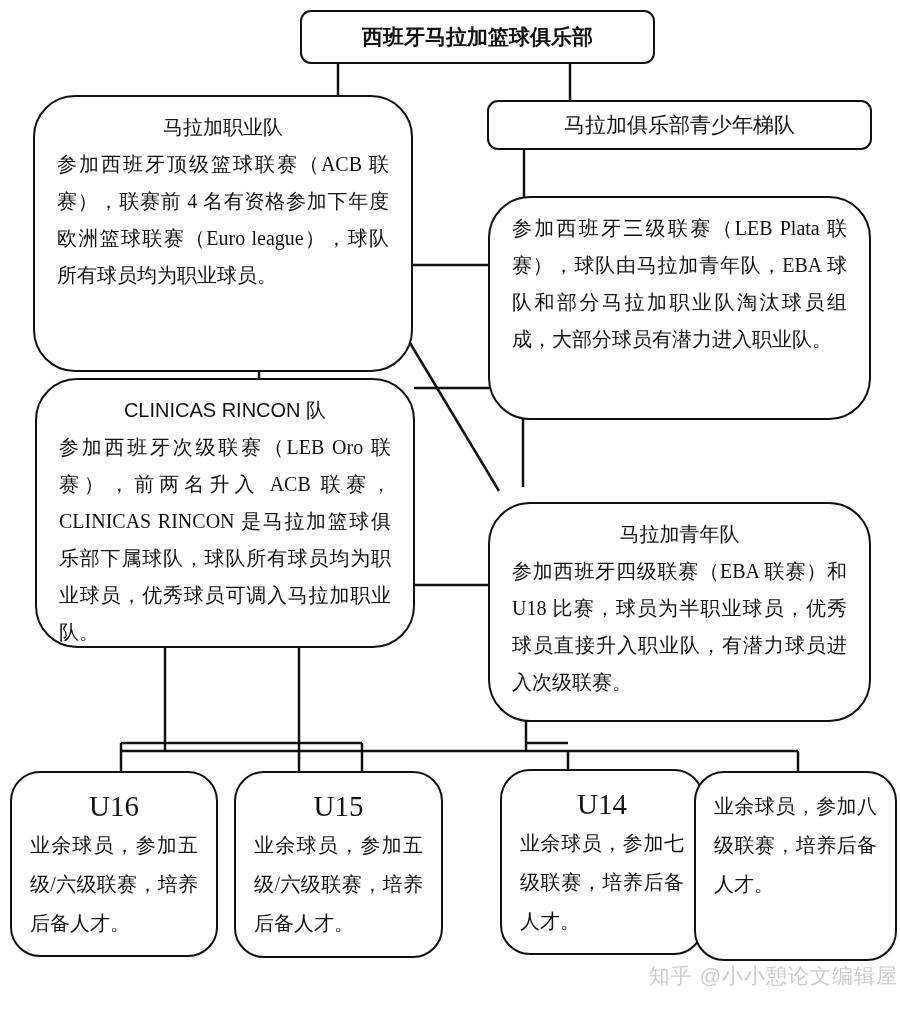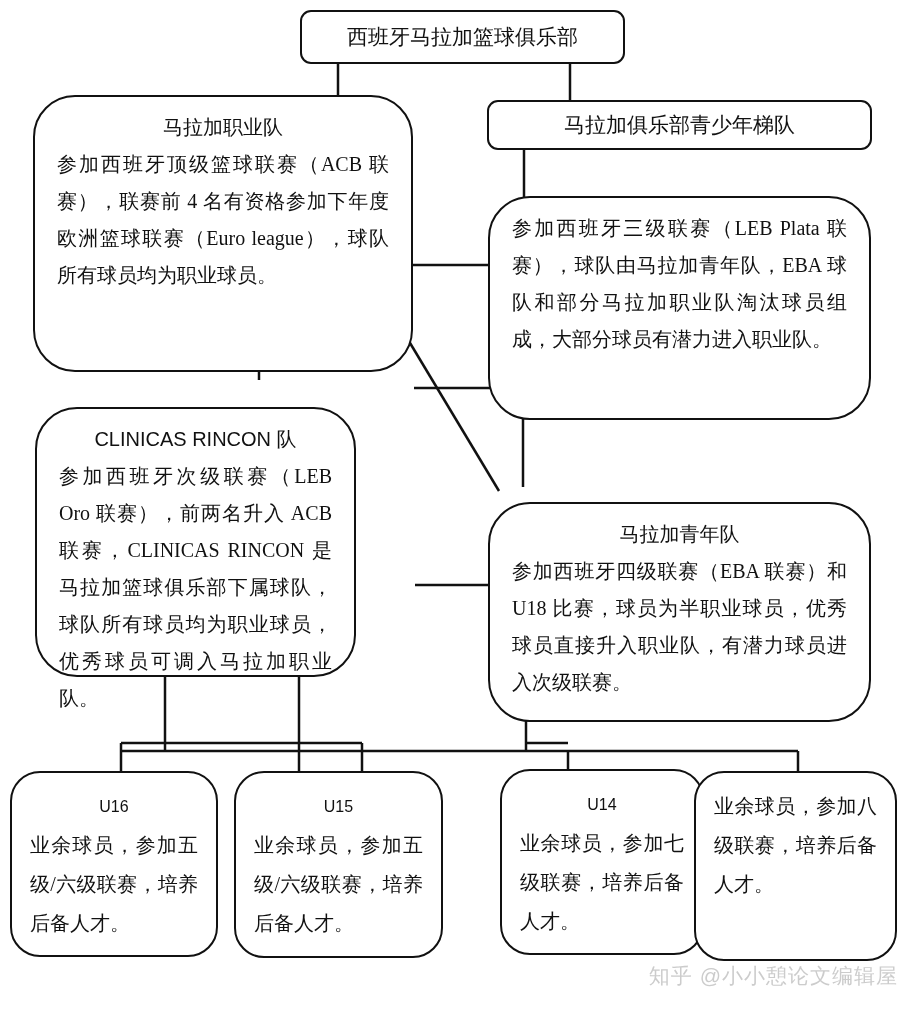--- a/index.html
+++ b/index.html
@@ -10,21 +10,21 @@
   #lines{position:absolute;left:0;top:0;width:900px;height:1015px;}
   .node{
     position:absolute;background:#ffffff;border:2.5px solid #111;
     box-sizing:border-box;line-height:37px;font-size:20px;
   }
   .big{border-radius:42px;padding:12px 22px 0 22px;}
   .bar{border-radius:11px;display:flex;align-items:center;justify-content:center;font-size:21px;}
   .ubox{border-radius:30px;padding:14px 18px 0 18px;line-height:39px;}
   .title{text-align:center;display:block;}
   .latin{font-family:"Liberation Sans","DejaVu Sans",sans-serif;}
-  .utitle{font-size:16px;}
+  .utitle{font-size:29px;font-family:Liberation Serif, serif;}
   .body{text-align:justify;display:block;}
   #watermark{
     position:absolute;left:558px;top:962px;width:340px;text-align:right;
     font-family:"Liberation Sans","DejaVu Sans",sans-serif;
     font-size:21px;color:#cccccc;letter-spacing:1px;white-space:nowrap;
   }
 </style>
 </head>
 <body>
 
@@ -59,38 +59,38 @@
       <line x1="121" y1="743" x2="362" y2="743"></line>
       <line x1="526" y1="743" x2="568" y2="743"></line>
 
       <line x1="121" y1="743" x2="121" y2="773"></line>
       <line x1="362" y1="743" x2="362" y2="773"></line>
       <line x1="568" y1="751" x2="568" y2="771"></line>
       <line x1="798" y1="751" x2="798" y2="773"></line>
     </g>
   </svg>
 
-  <div class="node bar" style="left:300px;top:10px;width:325px;height:54px;">
+  <div class="node bar" style="left:300px;top:10px;width:355px;height:54px;font-weight:bold;">
     <span class="title">西班牙马拉加篮球俱乐部</span>
   </div>
 
   <div class="node big" style="left:33px;top:95px;width:380px;height:277px;">
     <span class="title">马拉加职业队</span>
     <span class="body">参加西班牙顶级篮球联赛（ACB 联赛），联赛前 4 名有资格参加下年度欧洲篮球联赛（Euro league），球队所有球员均为职业球员。</span>
   </div>
 
   <div class="node bar" style="left:487px;top:100px;width:385px;height:50px;">
     <span class="title">马拉加俱乐部青少年梯队</span>
   </div>
 
   <div class="node big" style="left:488px;top:196px;width:383px;height:224px;">
     <span class="body">参加西班牙三级联赛（LEB Plata 联赛），球队由马拉加青年队，EBA 球队和部分马拉加职业队淘汰球员组成，大部分球员有潜力进入职业队。</span>
   </div>
 
-  <div class="node big" style="left:35px;top:378px;width:321px;height:270px;margin-top:29px;">
+  <div class="node big" style="left:35px;top:378px;width:380px;height:270px;">
     <span class="title latin">CLINICAS RINCON 队</span>
     <span class="body">参加西班牙次级联赛（LEB Oro 联赛），前两名升入 ACB 联赛，CLINICAS RINCON 是马拉加篮球俱乐部下属球队，球队所有球员均为职业球员，优秀球员可调入马拉加职业队。</span>
   </div>
 
   <div class="node big" style="left:488px;top:485px;width:383px;height:220px;margin-top:17px;">
     <span class="title">马拉加青年队</span>
     <span class="body">参加西班牙四级联赛（EBA 联赛）和 U18 比赛，球员为半职业球员，优秀球员直接升入职业队，有潜力球员进入次级联赛。</span>
   </div>
 
   <div class="node ubox" style="left:10px;top:771px;width:208px;height:186px;">

